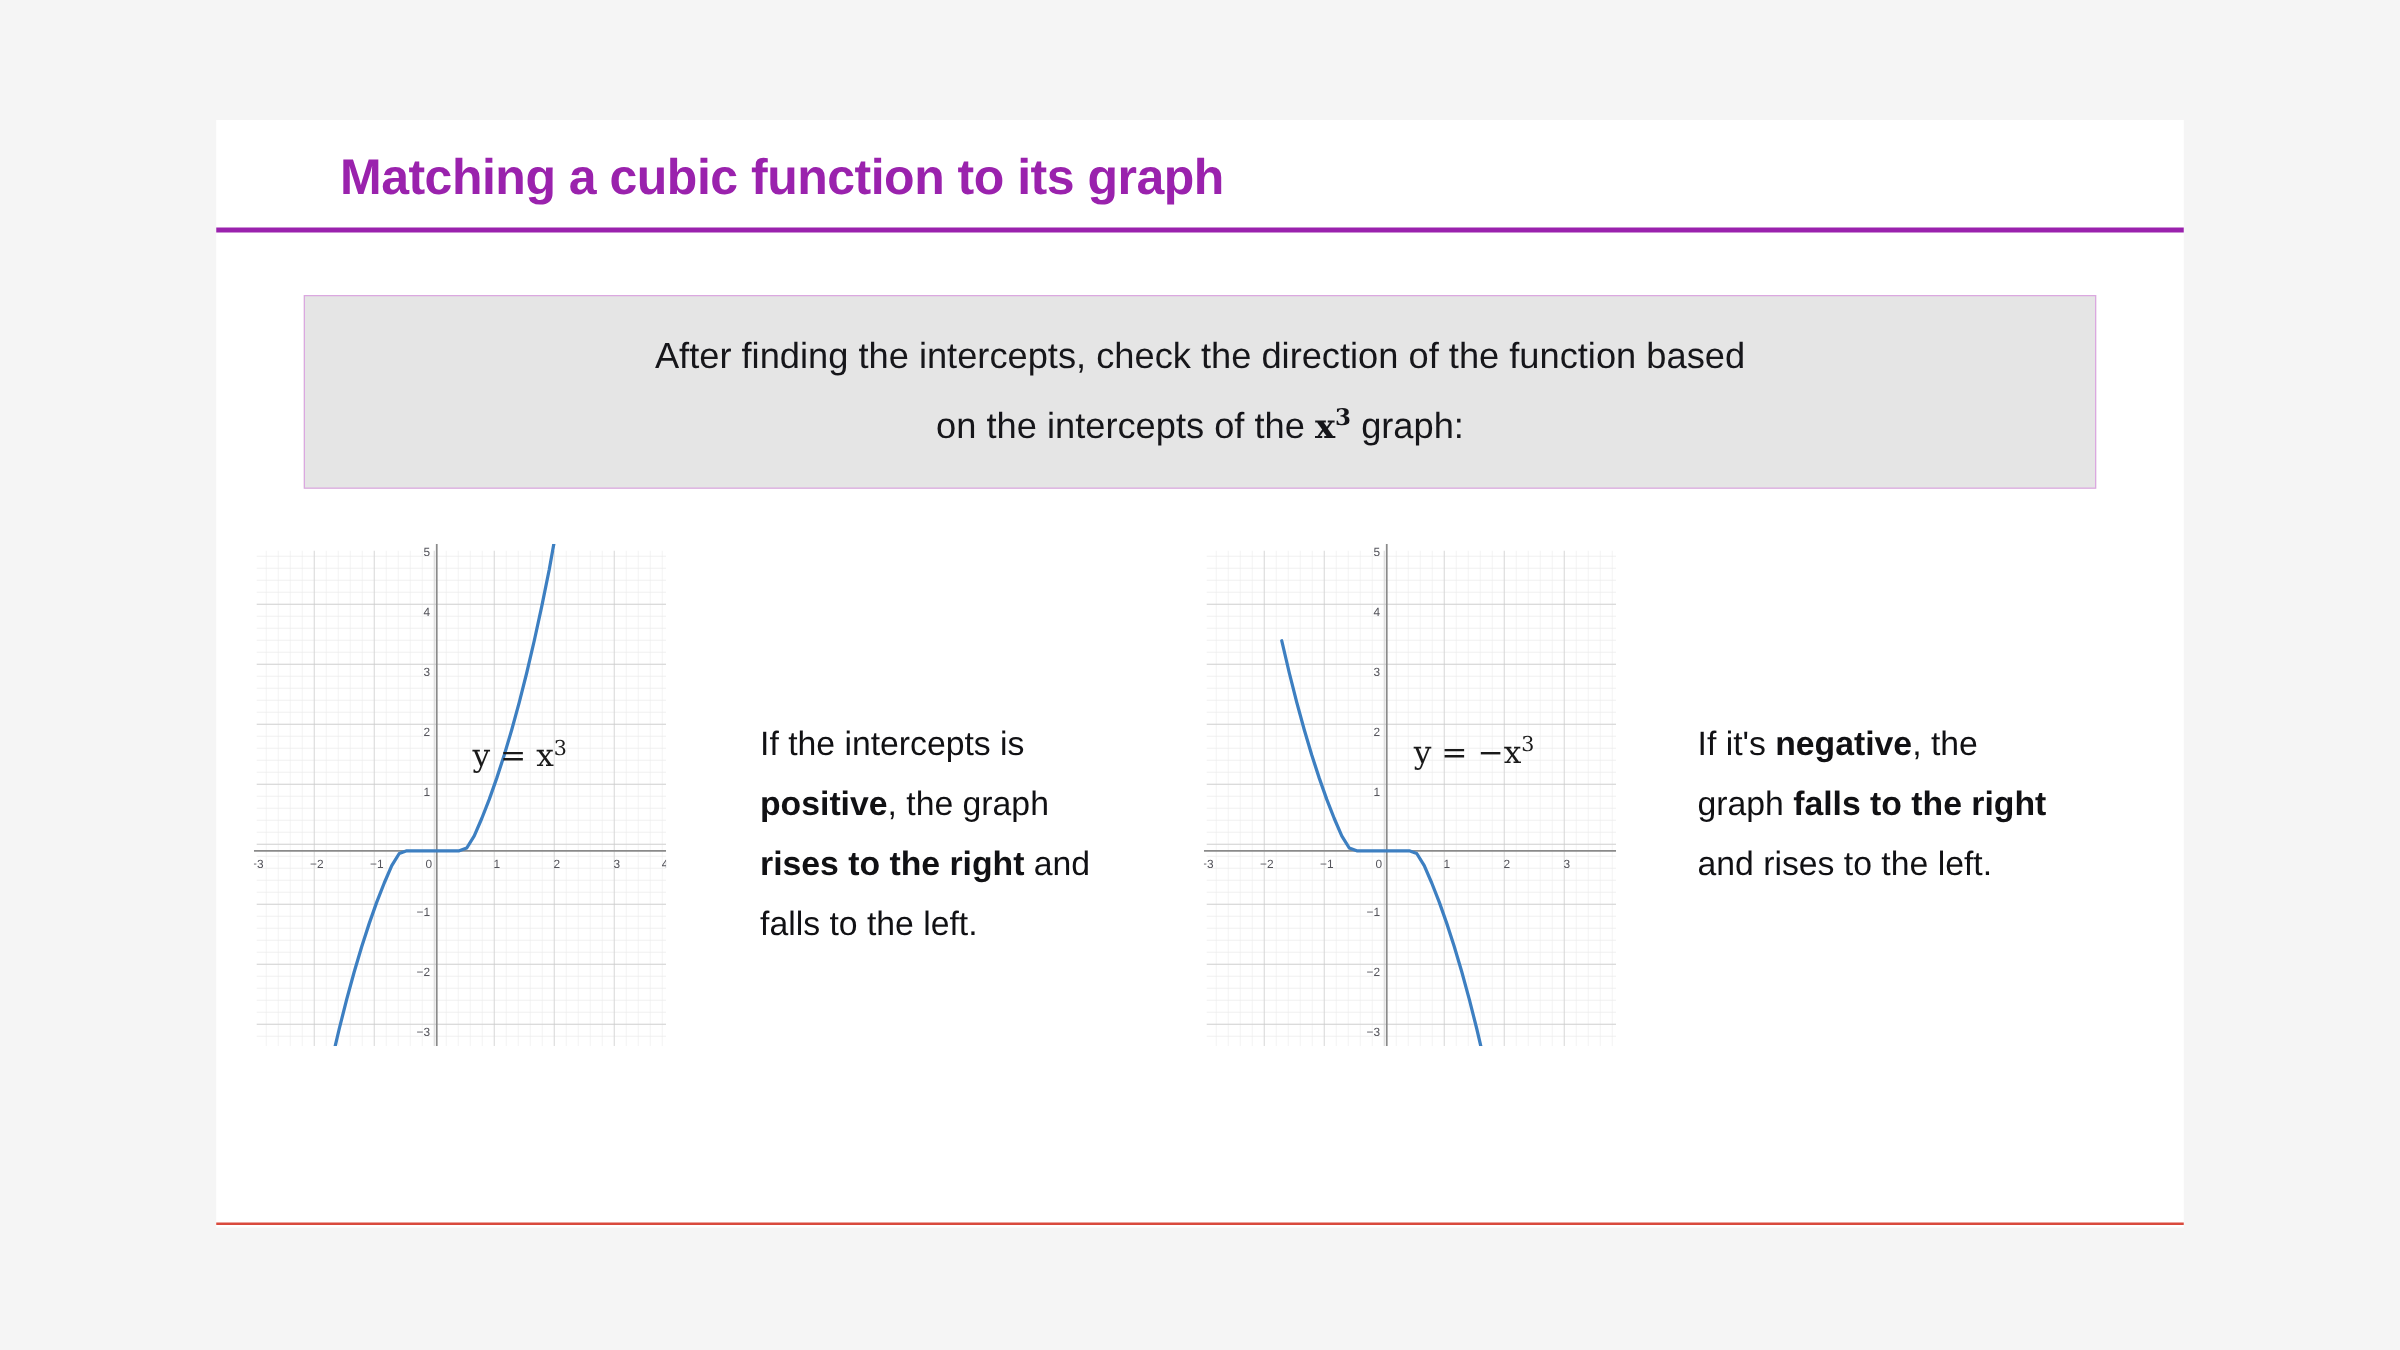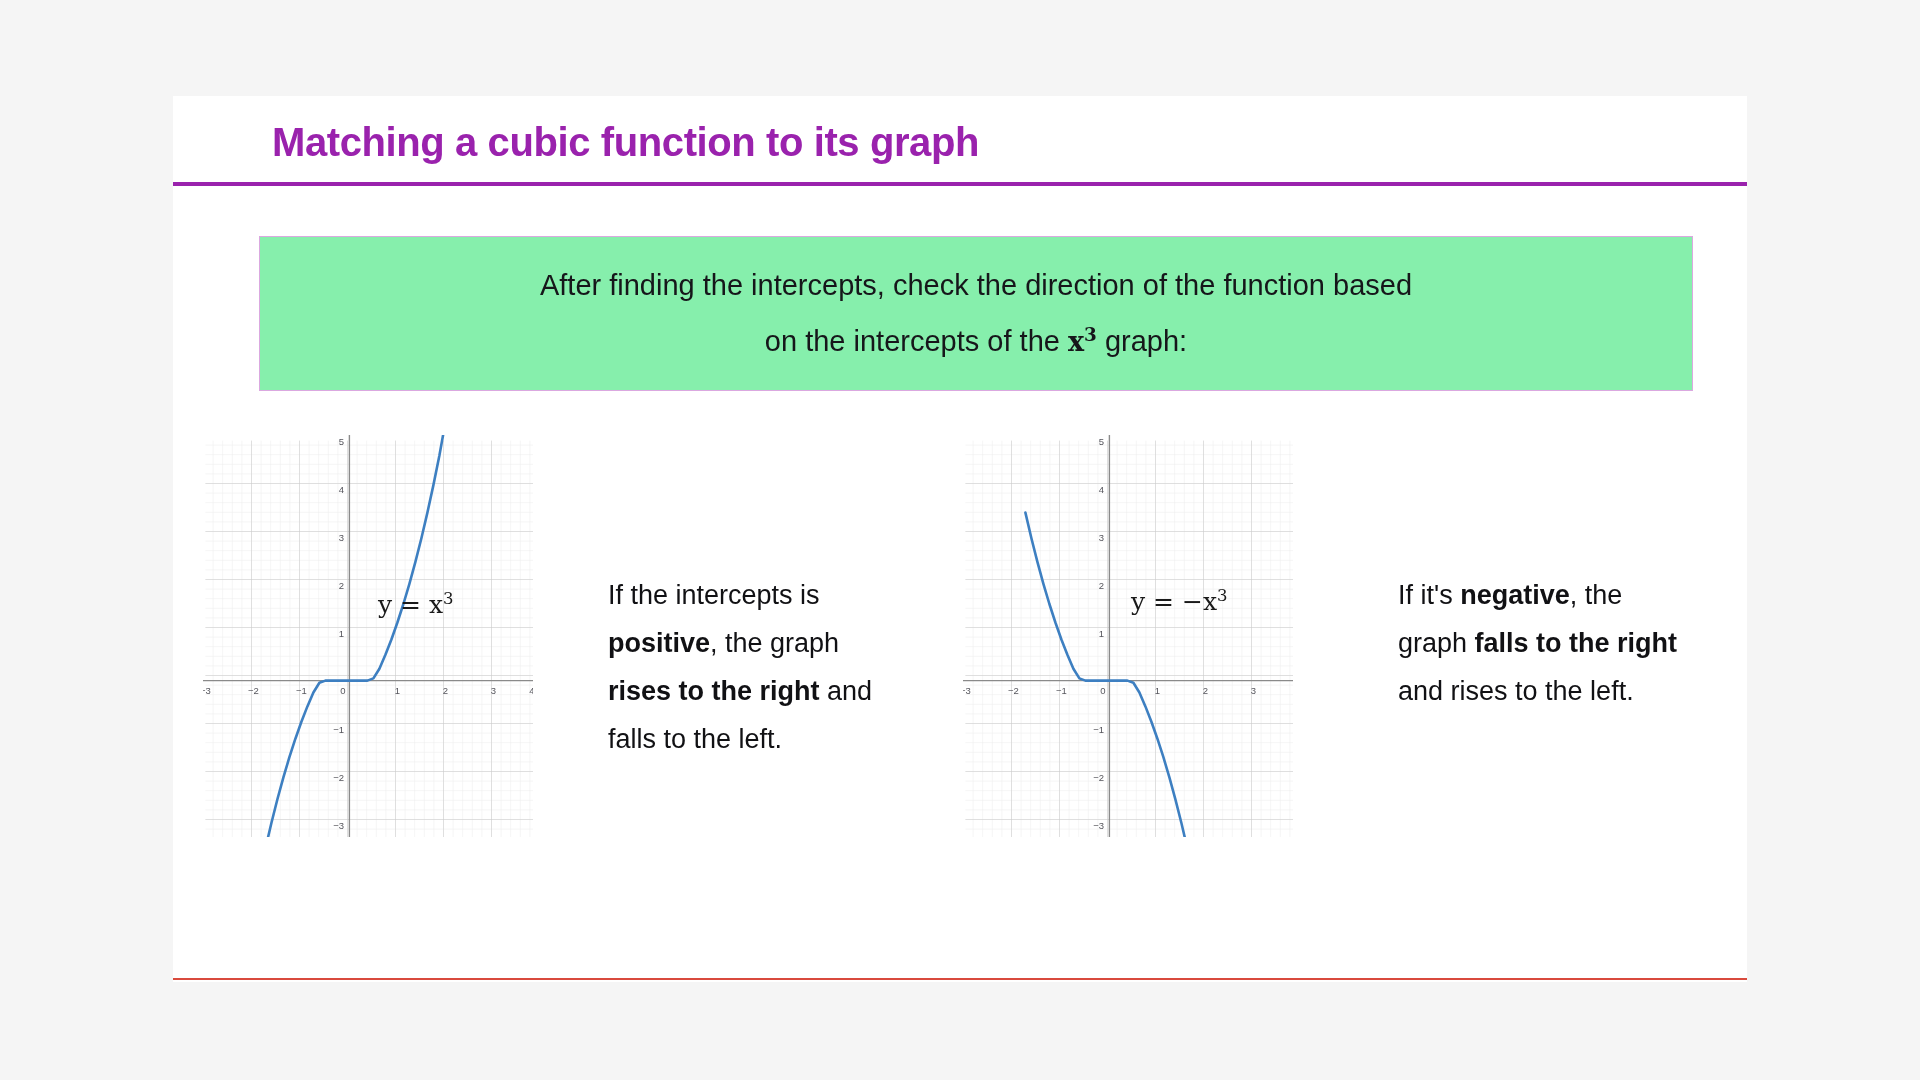--- a/index.html
+++ b/index.html
@@ -51,28 +51,27 @@
     height: 4px;
     background: #9a22ad;
   }
 
   #callout {
     position: absolute;
     left: 70px;
     top: 140px;
     width: 1434px;
     height: 155px;
-    background: #86efac;
+    background: #e5e5e5;
     border: 1.5px solid #dba8e0;
     box-sizing: border-box;
     display: flex;
     flex-direction: column;
     align-items: center;
     justify-content: center;
-    margin-left: 16px;
   }
 
   .callout-line {
     font-size: 29px;
     color: #16161a;
     line-height: 1.9;
     text-align: center;
     white-space: nowrap;
   }
 
@@ -115,21 +114,21 @@
   .graph-svg { display: block; }
 
   .explain {
     position: absolute;
     top: 150px;
     font-size: 27px;
     color: #111114;
     line-height: 1.78;
   }
   #explain-left  { left: 405px; width: 300px; }
-  #explain-right { left: 395px; width: 300px; margin-left: 40px; }
+  #explain-right { left: 395px; width: 300px; }
 
   .explain b { font-weight: 700; }
 
   .eqlabel {
     font-size: 25px;
     fill: #1a1a1a;
     font-family: "DejaVu Serif", serif;
   }
   .eqlabel .sup { font-size: 0.66em; }
 

